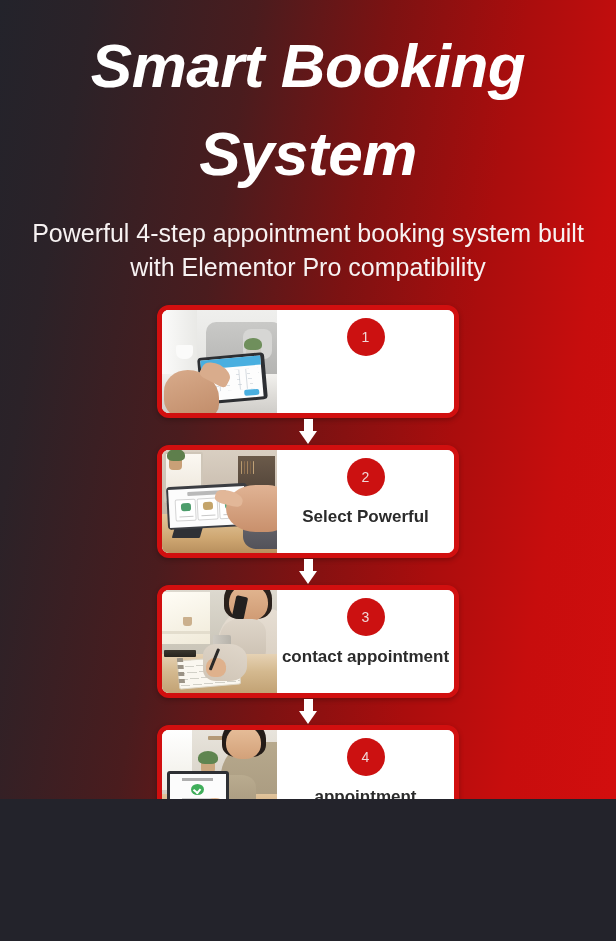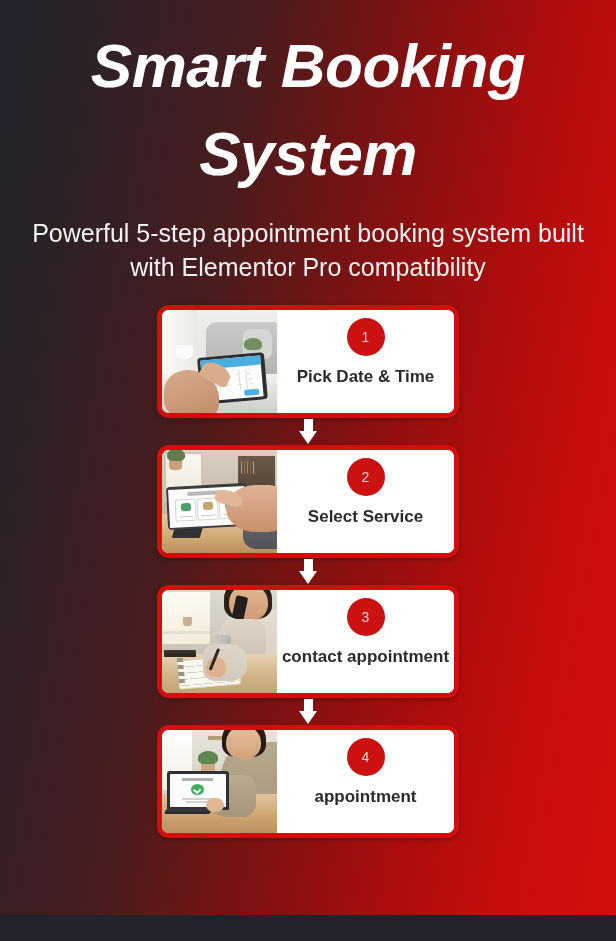--- a/index.html
+++ b/index.html
@@ -10,21 +10,21 @@
     width: 616px;
     height: 941px;
     overflow: hidden;
     font-family: "Liberation Sans", sans-serif;
     background: #23232b;
   }
 
   #poster {
     position: relative;
     width: 616px;
-    height: 915px;
+    height: 799px;
     box-sizing: border-box;
     background: linear-gradient(100deg, #23232b 0%, #2b2228 12%, #4a1c1e 34%, #7d1212 52%, #aa0d0d 70%, #c70d0d 85%, #d20e0e 100%);
     overflow: hidden;
   }
 
   
   #header {
     padding-top: 22px;
     text-align: center;
   }
@@ -290,21 +290,21 @@
   #scene4 .leaf4 { position:absolute; left:31%; top:20%; width:18%; height:13%;
     background:#5f8550; border-radius:50% 50% 35% 35%; }
 </style>
 </head>
 <body>
 
 <div id="poster">
 
   <div id="header">
     <div id="poster-title">Smart Booking System</div>
-    <div id="poster-subtitle">Powerful 5-step appointment booking system built with Elementor Pro compatibility</div>
+    <div id="poster-subtitle">Powerful 4-step appointment booking system built with Elementor Pro compatibility</div>
   </div>
 
   <div id="steps">
 
     <div class="step-row">
       <div class="step-card">
         <div class="step-thumb">
           <div class="scene" id="scene1">
             <div class="wall"></div>
             <div class="curtain"></div>
@@ -321,21 +321,20 @@
                 <div class="cal-dot"></div>
                 <div class="cal-btn"></div>
               </div>
             </div>
             <div class="hand"></div>
             <div class="finger"></div>
           </div>
         </div>
         <div class="step-body">
           <div class="step-badge">1</div>
-          <div class="step-label">Pick Date &amp; Time</div>
         </div>
       </div>
     </div>
 
     <div class="step-arrow">
       <div class="arrow-glyph">
         <div class="shaft"></div>
           <div class="head"></div>
       </div>
     </div>
@@ -376,21 +375,21 @@
                 </div>
               </div>
             </div>
             <div class="sleeve"></div>
             <div class="hand2"></div>
             <div class="finger2"></div>
           </div>
         </div>
         <div class="step-body">
           <div class="step-badge">2</div>
-          <div class="step-label">Select Service</div>
+          <div class="step-label">Select Powerful</div>
         </div>
       </div>
     </div>
 
     <div class="step-arrow">
       <div class="arrow-glyph">
         <div class="shaft"></div>
           <div class="head"></div>
       </div>
     </div>

